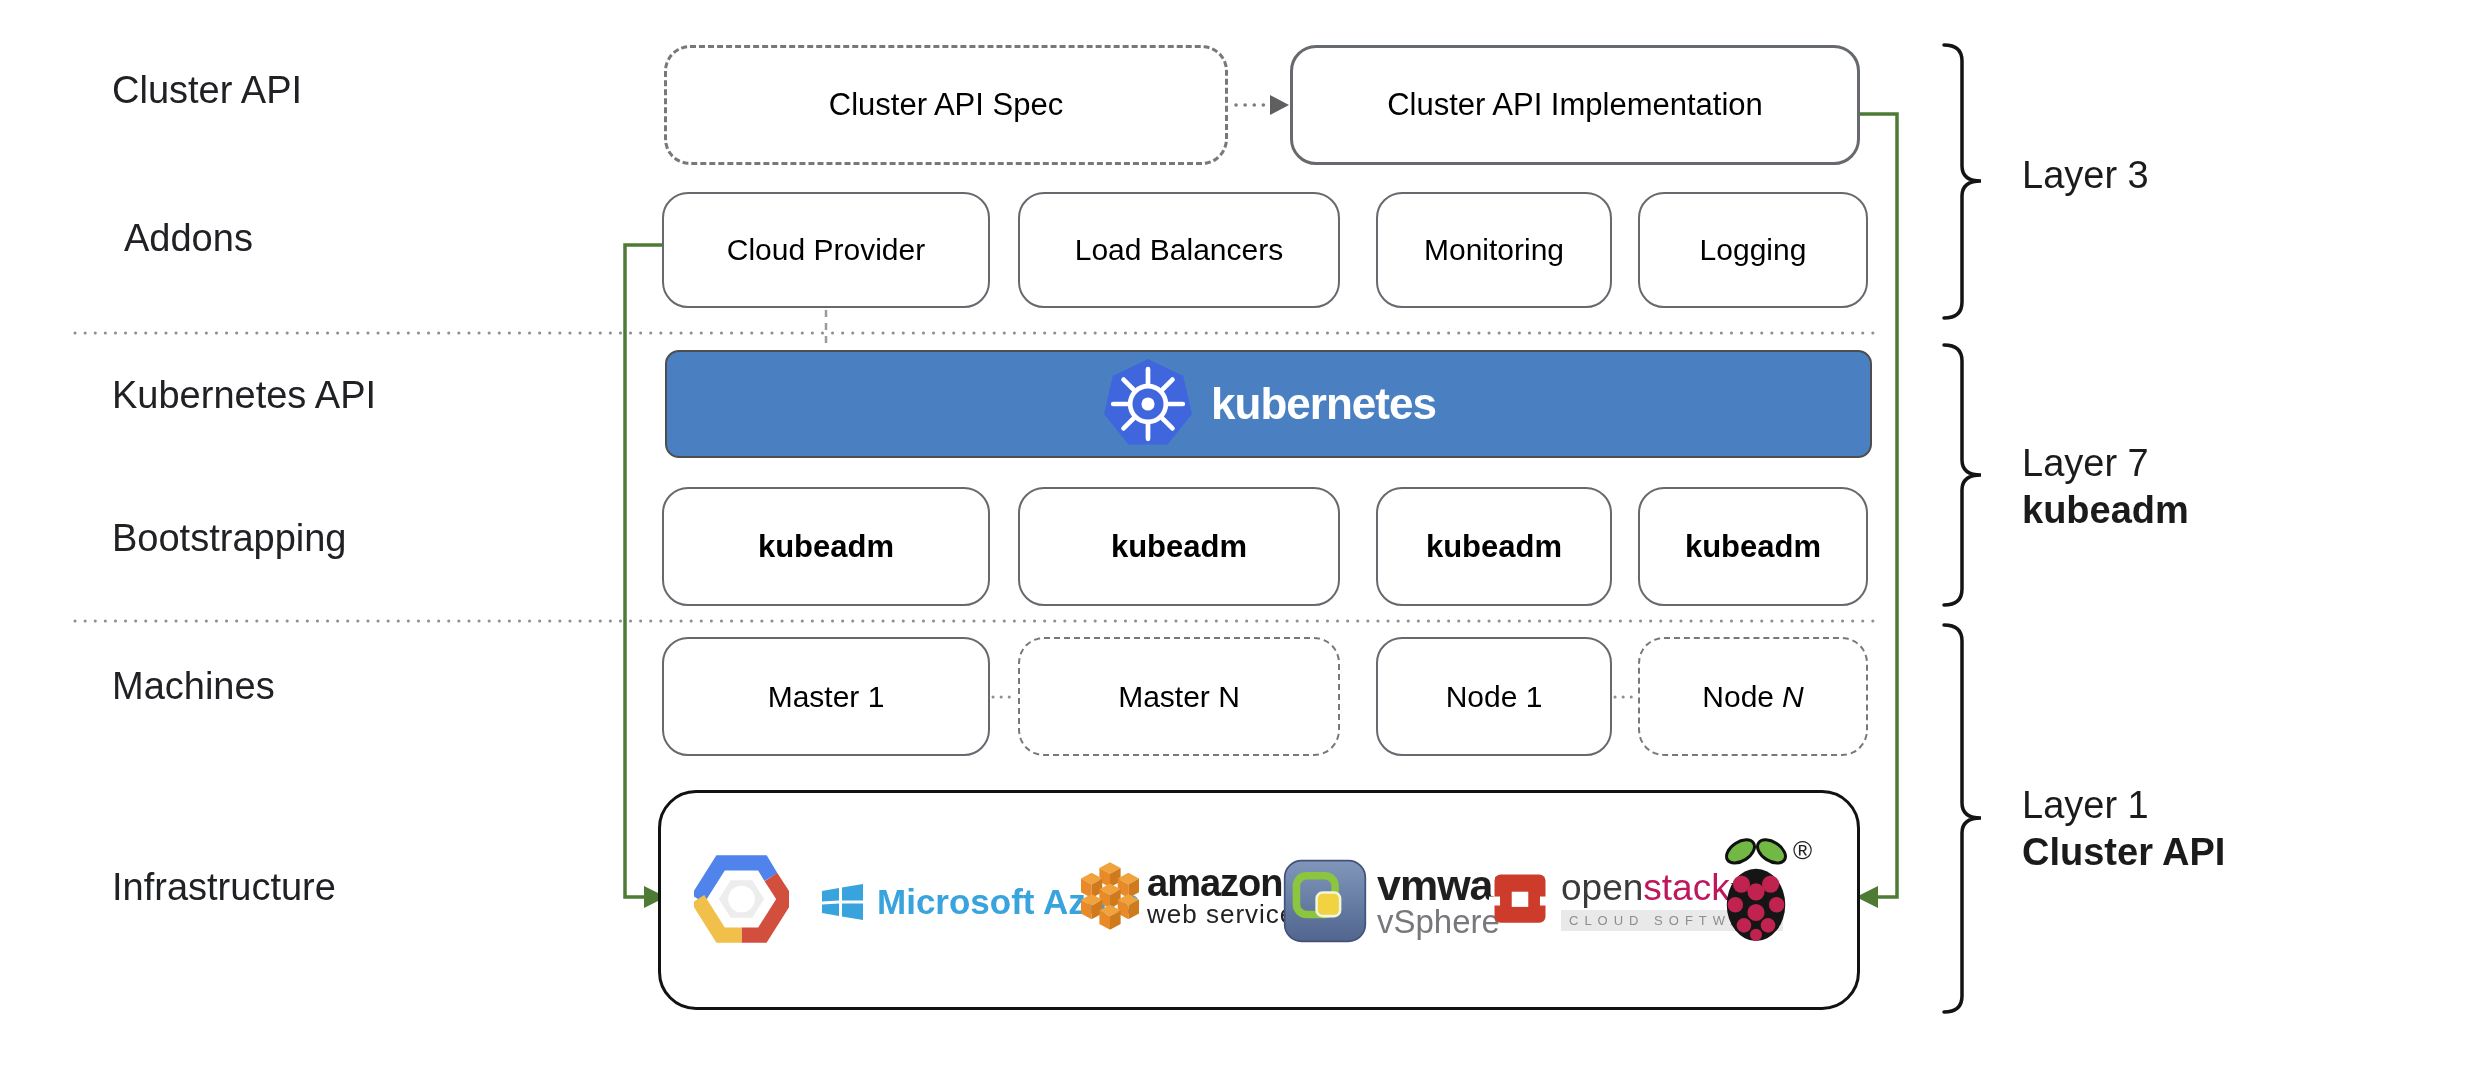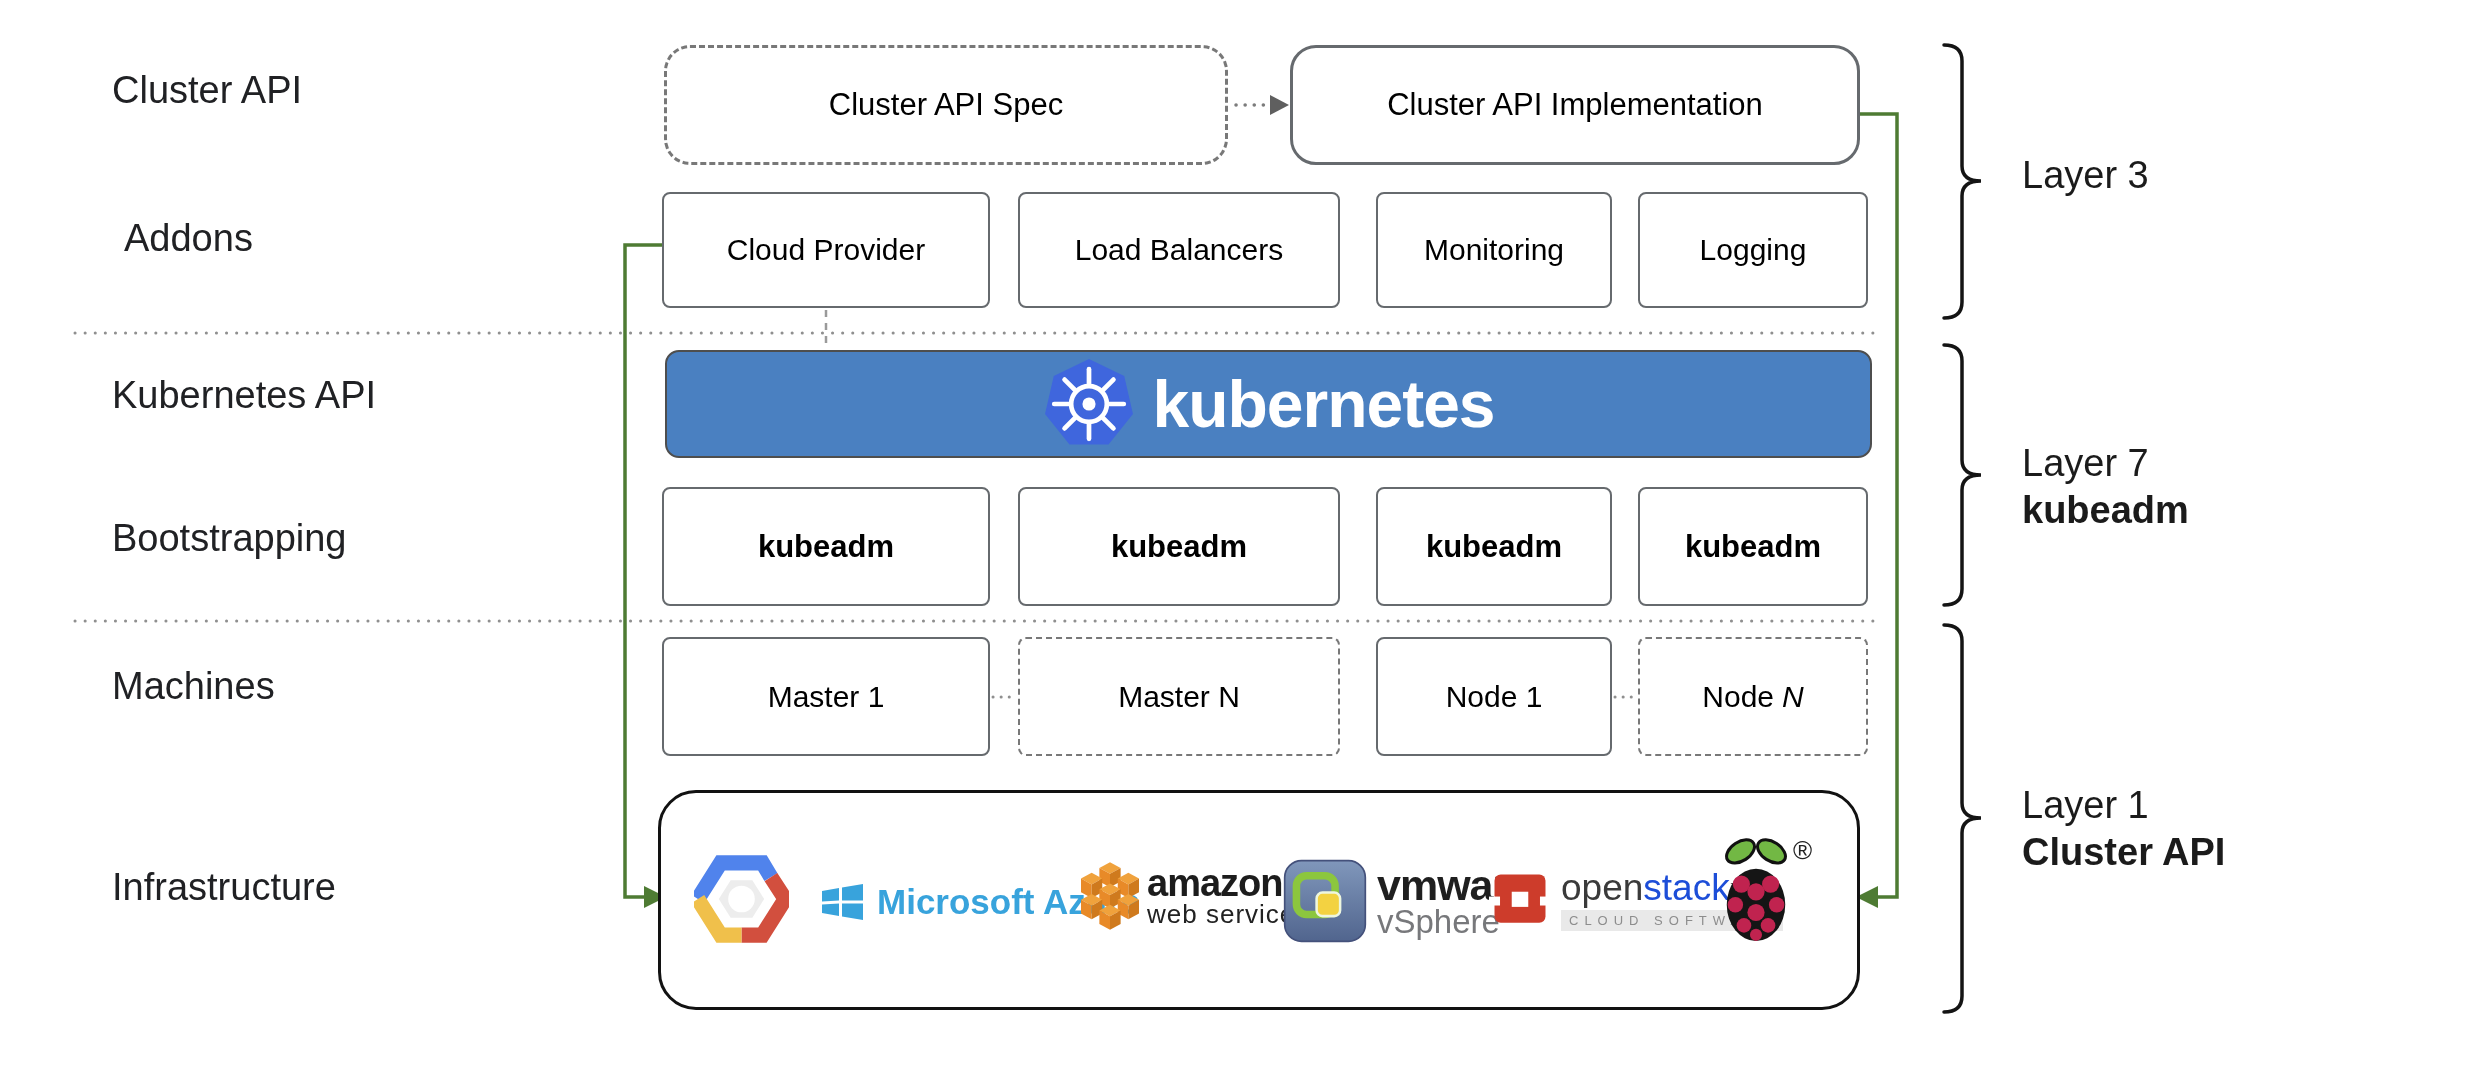--- a/index.html
+++ b/index.html
@@ -8,53 +8,53 @@
   .canvas { position:absolute; left:0; top:0; width:2080px; height:1076px; background:#fff; }
 
   svg.overlay { position:absolute; left:0; top:0; width:2490px; height:1076px; }
 
   .side-label { position:absolute; font-size:38px; line-height:46px; color:#202124; white-space:nowrap; }
 
   .box { position:absolute; background:#fff; border:3px solid #666a6e; display:flex; align-items:center; justify-content:center;
          font-size:30px; color:#000000; text-align:center; }
   .big-box { border-radius:26px; top:45px; height:120px; font-size:31px; }
   .dashed { border-style:dashed; border-color:#787878; }
-  .small-box { border-radius:8px; border-width:2.5px; }
+  .small-box { border-radius:26px; border-width:2.5px; }
   .row-addons .small-box { top:192px; height:116px; }
   .row-kubeadm .small-box { top:487px; height:119px; font-weight:bold; font-size:31px; }
   .row-machines .small-box { top:637px; height:119px; }
   .c1 { left:662px; width:328px; }
   .c2 { left:1018px; width:322px; }
   .c3 { left:1376px; width:236px; }
   .c4 { left:1638px; width:230px; }
   .italic-n { font-style:italic; }
 
   .banner { position:absolute; left:665px; top:350px; width:1207px; height:108px; background:#4a80c1;
             border:2.5px solid #4e4e4e; border-radius:14px; display:flex; align-items:center; justify-content:center; }
-  .banner .k8s-word { color:#ffffff; font-size:66px; font-weight:bold; letter-spacing:-1px; margin-left:16px; }
+  .banner .k8s-word { color:#ffffff; font-size:44px; font-weight:bold; letter-spacing:-1px; margin-left:16px; }
 
   .infra { position:absolute; left:658px; top:790px; width:1202px; height:220px; background:#fff;
            border:3px solid #121212; border-radius:38px; }
   .logo { position:absolute; display:flex; align-items:center; }
   .gcp { left:33px; top:62px; }
   .azure { left:158px; top:84px; }
   .azure-text { font-size:35px; font-weight:bold; color:#38a3dc; margin-left:12px; letter-spacing:0px; }
   .aws { left:420px; top:66px; }
   .aws-text { margin-left:8px; display:flex; flex-direction:column; }
   .aws-line1 { font-size:38px; font-weight:bold; color:#1c1c1c; line-height:36px; letter-spacing:-1px; }
   .aws-line2 { font-size:26px; color:#222; line-height:27px; letter-spacing:1px; }
   .vmw { left:622px; top:66px; }
   .vmw-text { margin-left:10px; display:flex; flex-direction:column; }
   .vmw-line1 { font-size:43px; font-weight:bold; color:#1f1f1f; line-height:40px; letter-spacing:-1px; }
   .vmw-reg { font-size:14px; vertical-align:top; font-weight:normal; }
   .vmw-line2 { font-size:33px; color:#77787b; line-height:33px; }
   .ost { left:828px; top:76px; }
   .ost-text { margin-left:10px; display:flex; flex-direction:column; }
   .ost-line1 { font-size:37px; line-height:36px; font-weight:500; }
-  .ost-open { color:#3a3a3a; } .ost-stack { color:#1d4ed8; }
+  .ost-open { color:#3a3a3a; } .ost-stack { color:#be185d; }
   .ost-tm { font-size:13px; color:#3a3a3a; vertical-align:top; }
   .ost-bar { margin-top:4px; background:#e9e9e9; padding:3px 8px; font-size:13px; letter-spacing:6px; color:#8d8d8d; white-space:nowrap; }
   .rpi { left:1052px; top:36px; }
   .rpi-reg { position:absolute; left:1132px; top:42px; font-size:26px; color:#222; }
 
   .layer-label { position:absolute; left:2022px; font-size:38px; line-height:47px; color:#1b1b1b; white-space:nowrap; }
   .layer-label .bold { font-weight:bold; }
 </style>
 </head>
 <body>

